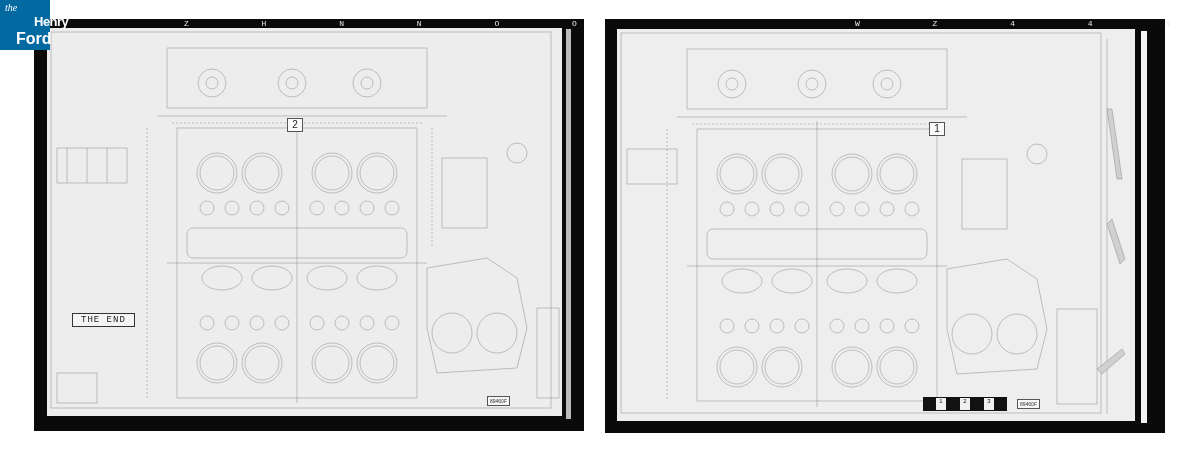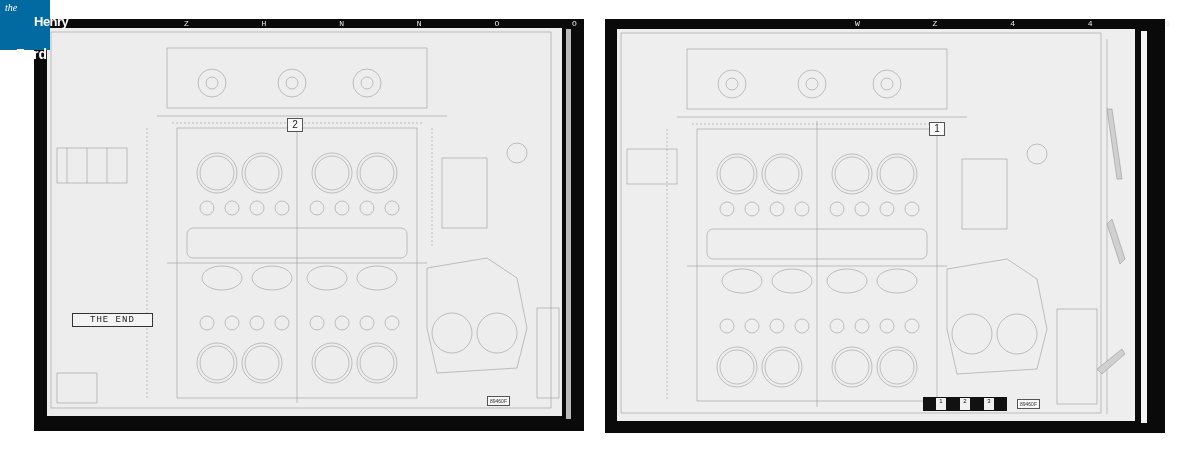--- a/index.html
+++ b/index.html
@@ -1,25 +1,25 @@
 <!DOCTYPE html>
 <html><head>
 <meta charset="utf-8">
 <style>
   html,body{margin:0;padding:0;}
   body{width:1200px;height:450px;background:#ffffff;position:relative;overflow:hidden;font-family:"Liberation Sans",sans-serif;}
   .logo{position:absolute;left:0;top:0;width:50px;height:50px;background:#0369a1;color:#fff;z-index:5;}
   .logo .the{position:absolute;left:5px;top:2px;font-size:10px;font-family:"Liberation Serif",serif;font-style:italic;}
   .logo .henry{position:absolute;left:14px;top:14px;font-size:13px;font-weight:bold;letter-spacing:-0.5px;font-family:"Liberation Sans",sans-serif;padding-left:20px;}
-  .logo .ford{position:absolute;left:16px;top:46px;font-size:14px;font-weight:bold;font-family:"Liberation Sans",sans-serif;}
+  .logo .ford{position:absolute;left:16px;top:30px;font-size:16px;font-weight:bold;font-family:"Liberation Sans",sans-serif;}
   .frame{position:absolute;background:#0a0a0a;}
   .sheet{position:absolute;background:#ececec;overflow:hidden;}
   .sheet svg{position:absolute;left:0;top:0;}
   .edge-code{position:absolute;color:#e8e8e8;font-size:8px;letter-spacing:34px;font-family:"Liberation Mono",monospace;white-space:nowrap;}
-  .end-label{position:absolute;border:1.5px solid #333;background:#f4f4f4;font-size:9px;letter-spacing:1px;color:#222;padding:1px 17px;font-family:"Liberation Mono",monospace;}
+  .end-label{position:absolute;border:1.5px solid #333;background:#f4f4f4;font-size:9px;letter-spacing:1px;color:#222;padding:1px 8px;font-family:"Liberation Mono",monospace;}
   .sheet-num{position:absolute;border:1px solid #555;background:#fafafa;font-size:10px;color:#222;width:14px;height:12px;text-align:center;line-height:12px;font-family:"Liberation Sans",sans-serif;}
   .stamp{position:absolute;font-size:5px;color:#333;border:1px solid #555;padding:1px 2px;font-family:"Liberation Sans",sans-serif;line-height:6px;background:#f6f6f6;}
   .scale-bar{position:absolute;display:flex;}
   .scale-bar .cell{width:12px;height:14px;font-size:6px;text-align:center;line-height:7px;font-family:"Liberation Sans",sans-serif;}
   .scale-bar .cell.b{background:#111;color:#eee;}
   .scale-bar .cell.w{background:#f0f0f0;color:#111;border:1px solid #111;box-sizing:border-box;}
   .side-strip{position:absolute;background:#f4f4f4;}
 </style>
 </head>
 <body>

